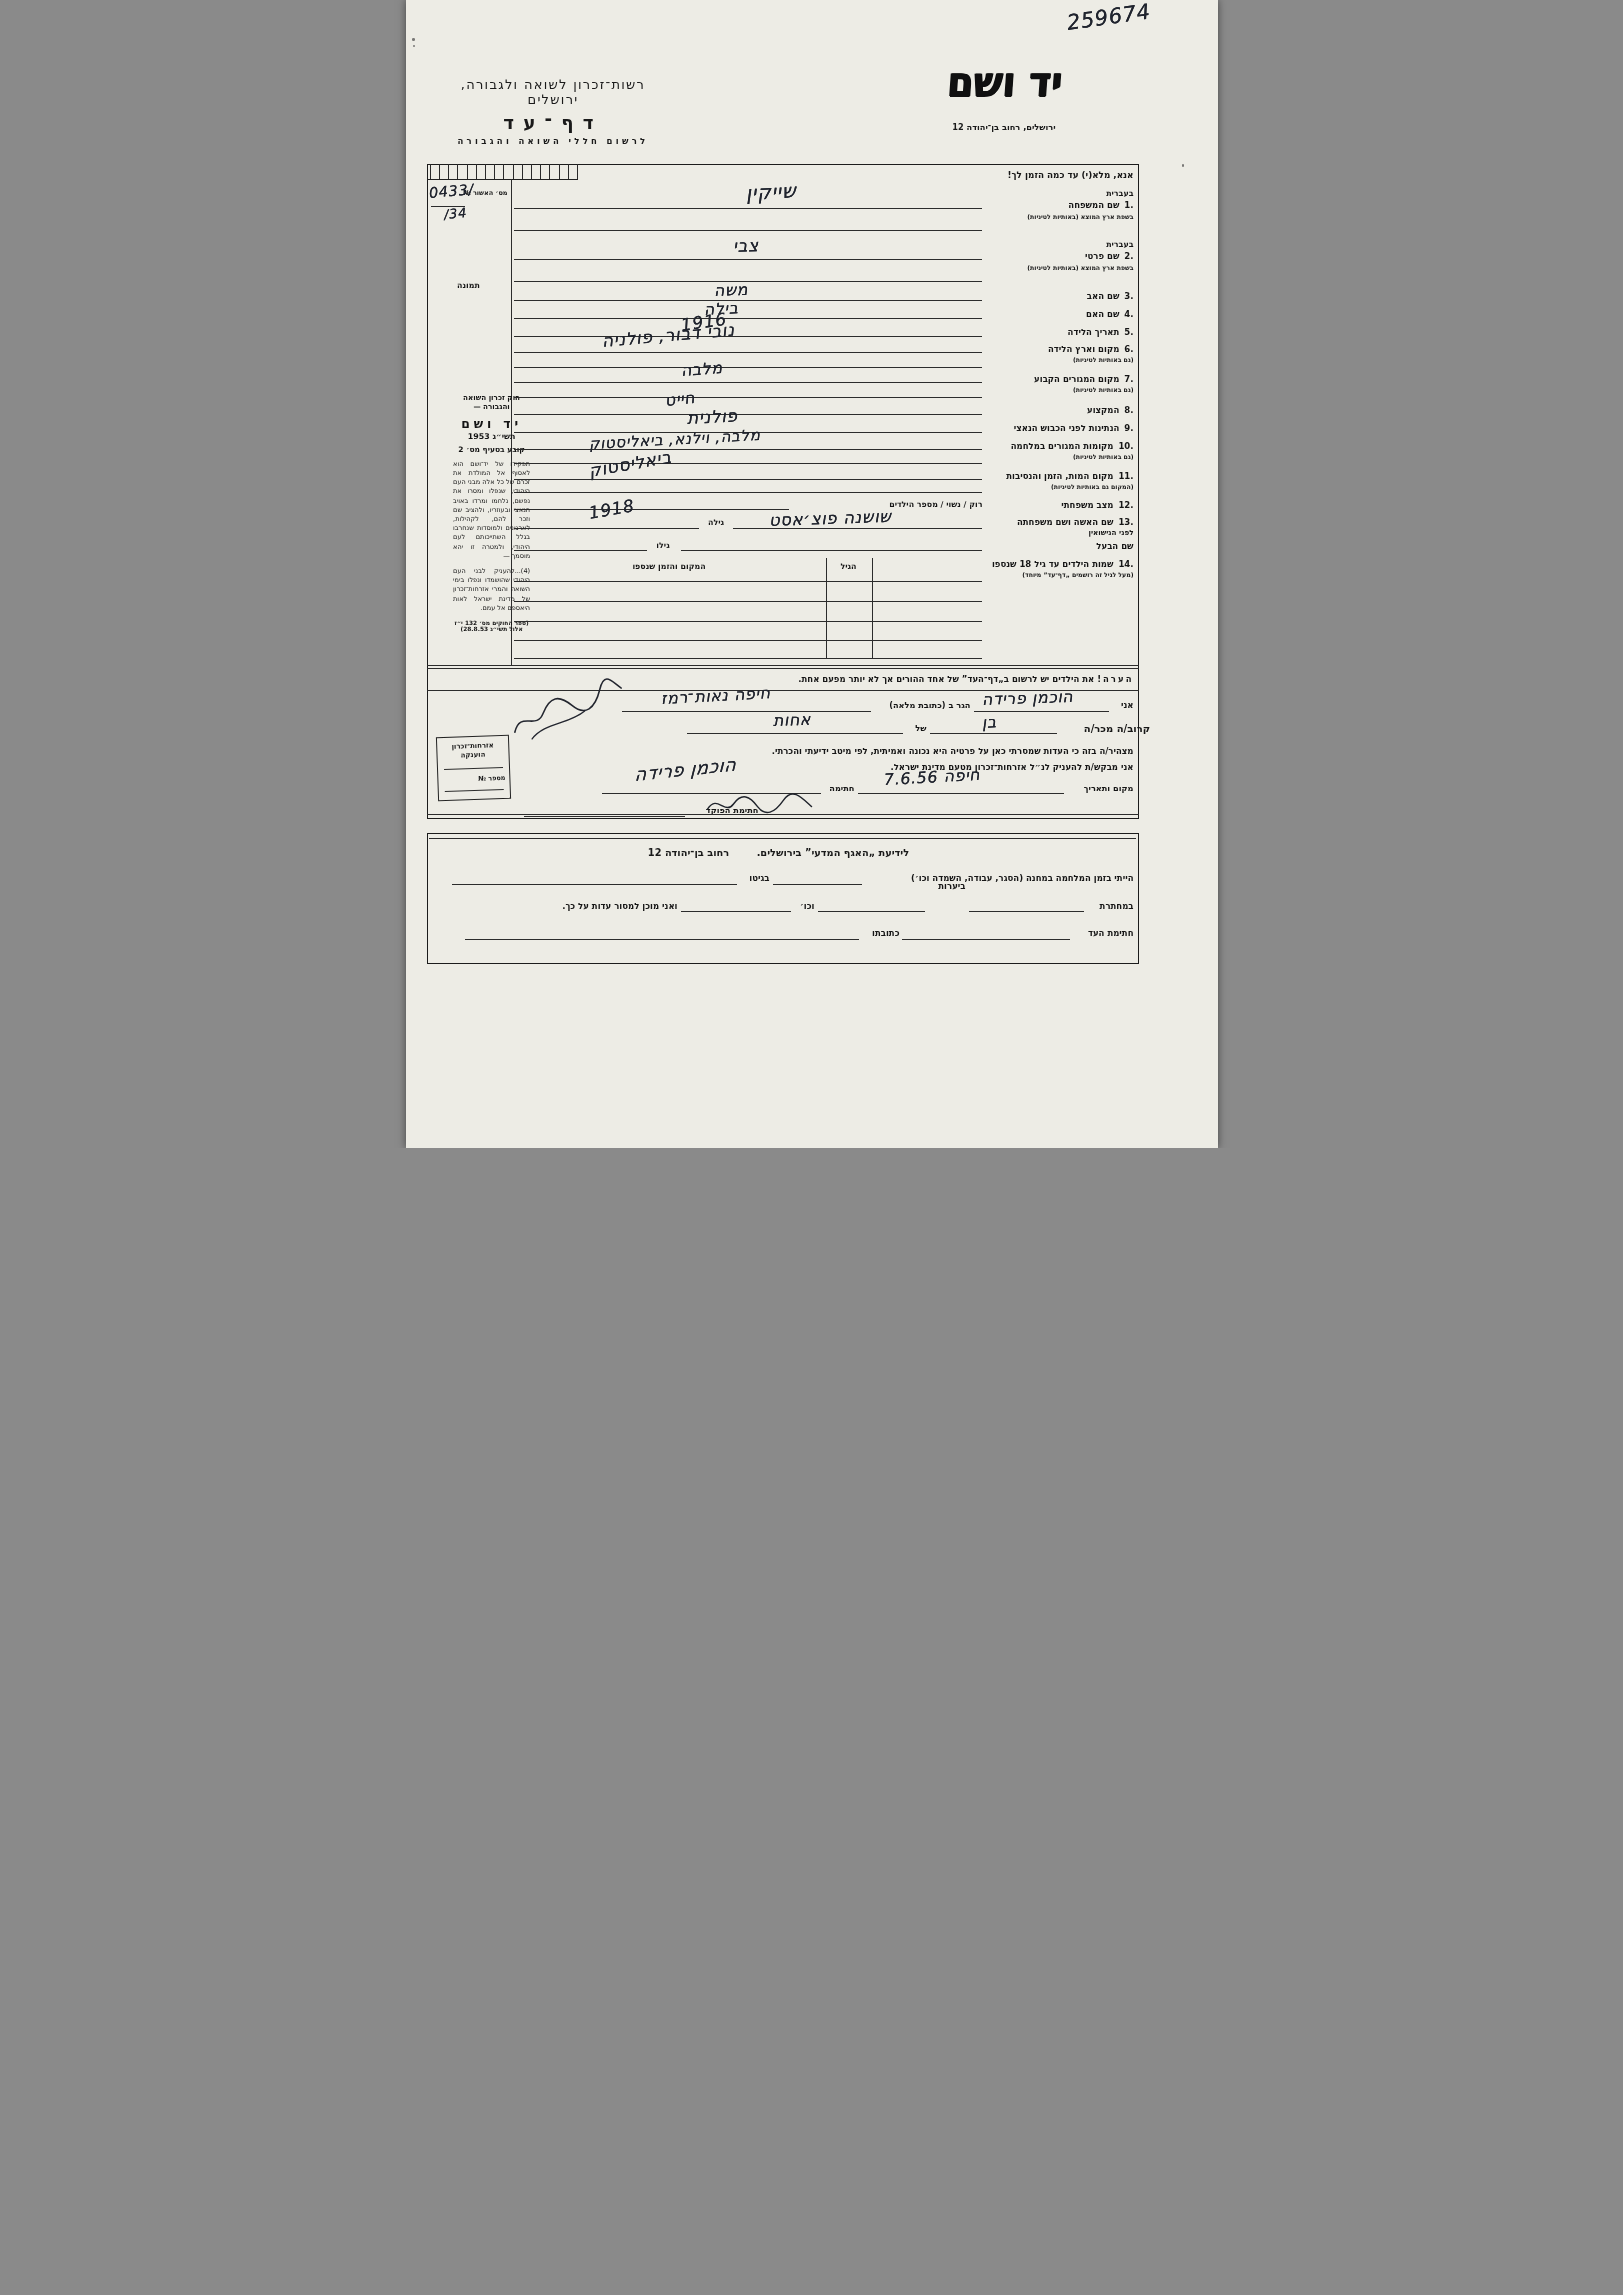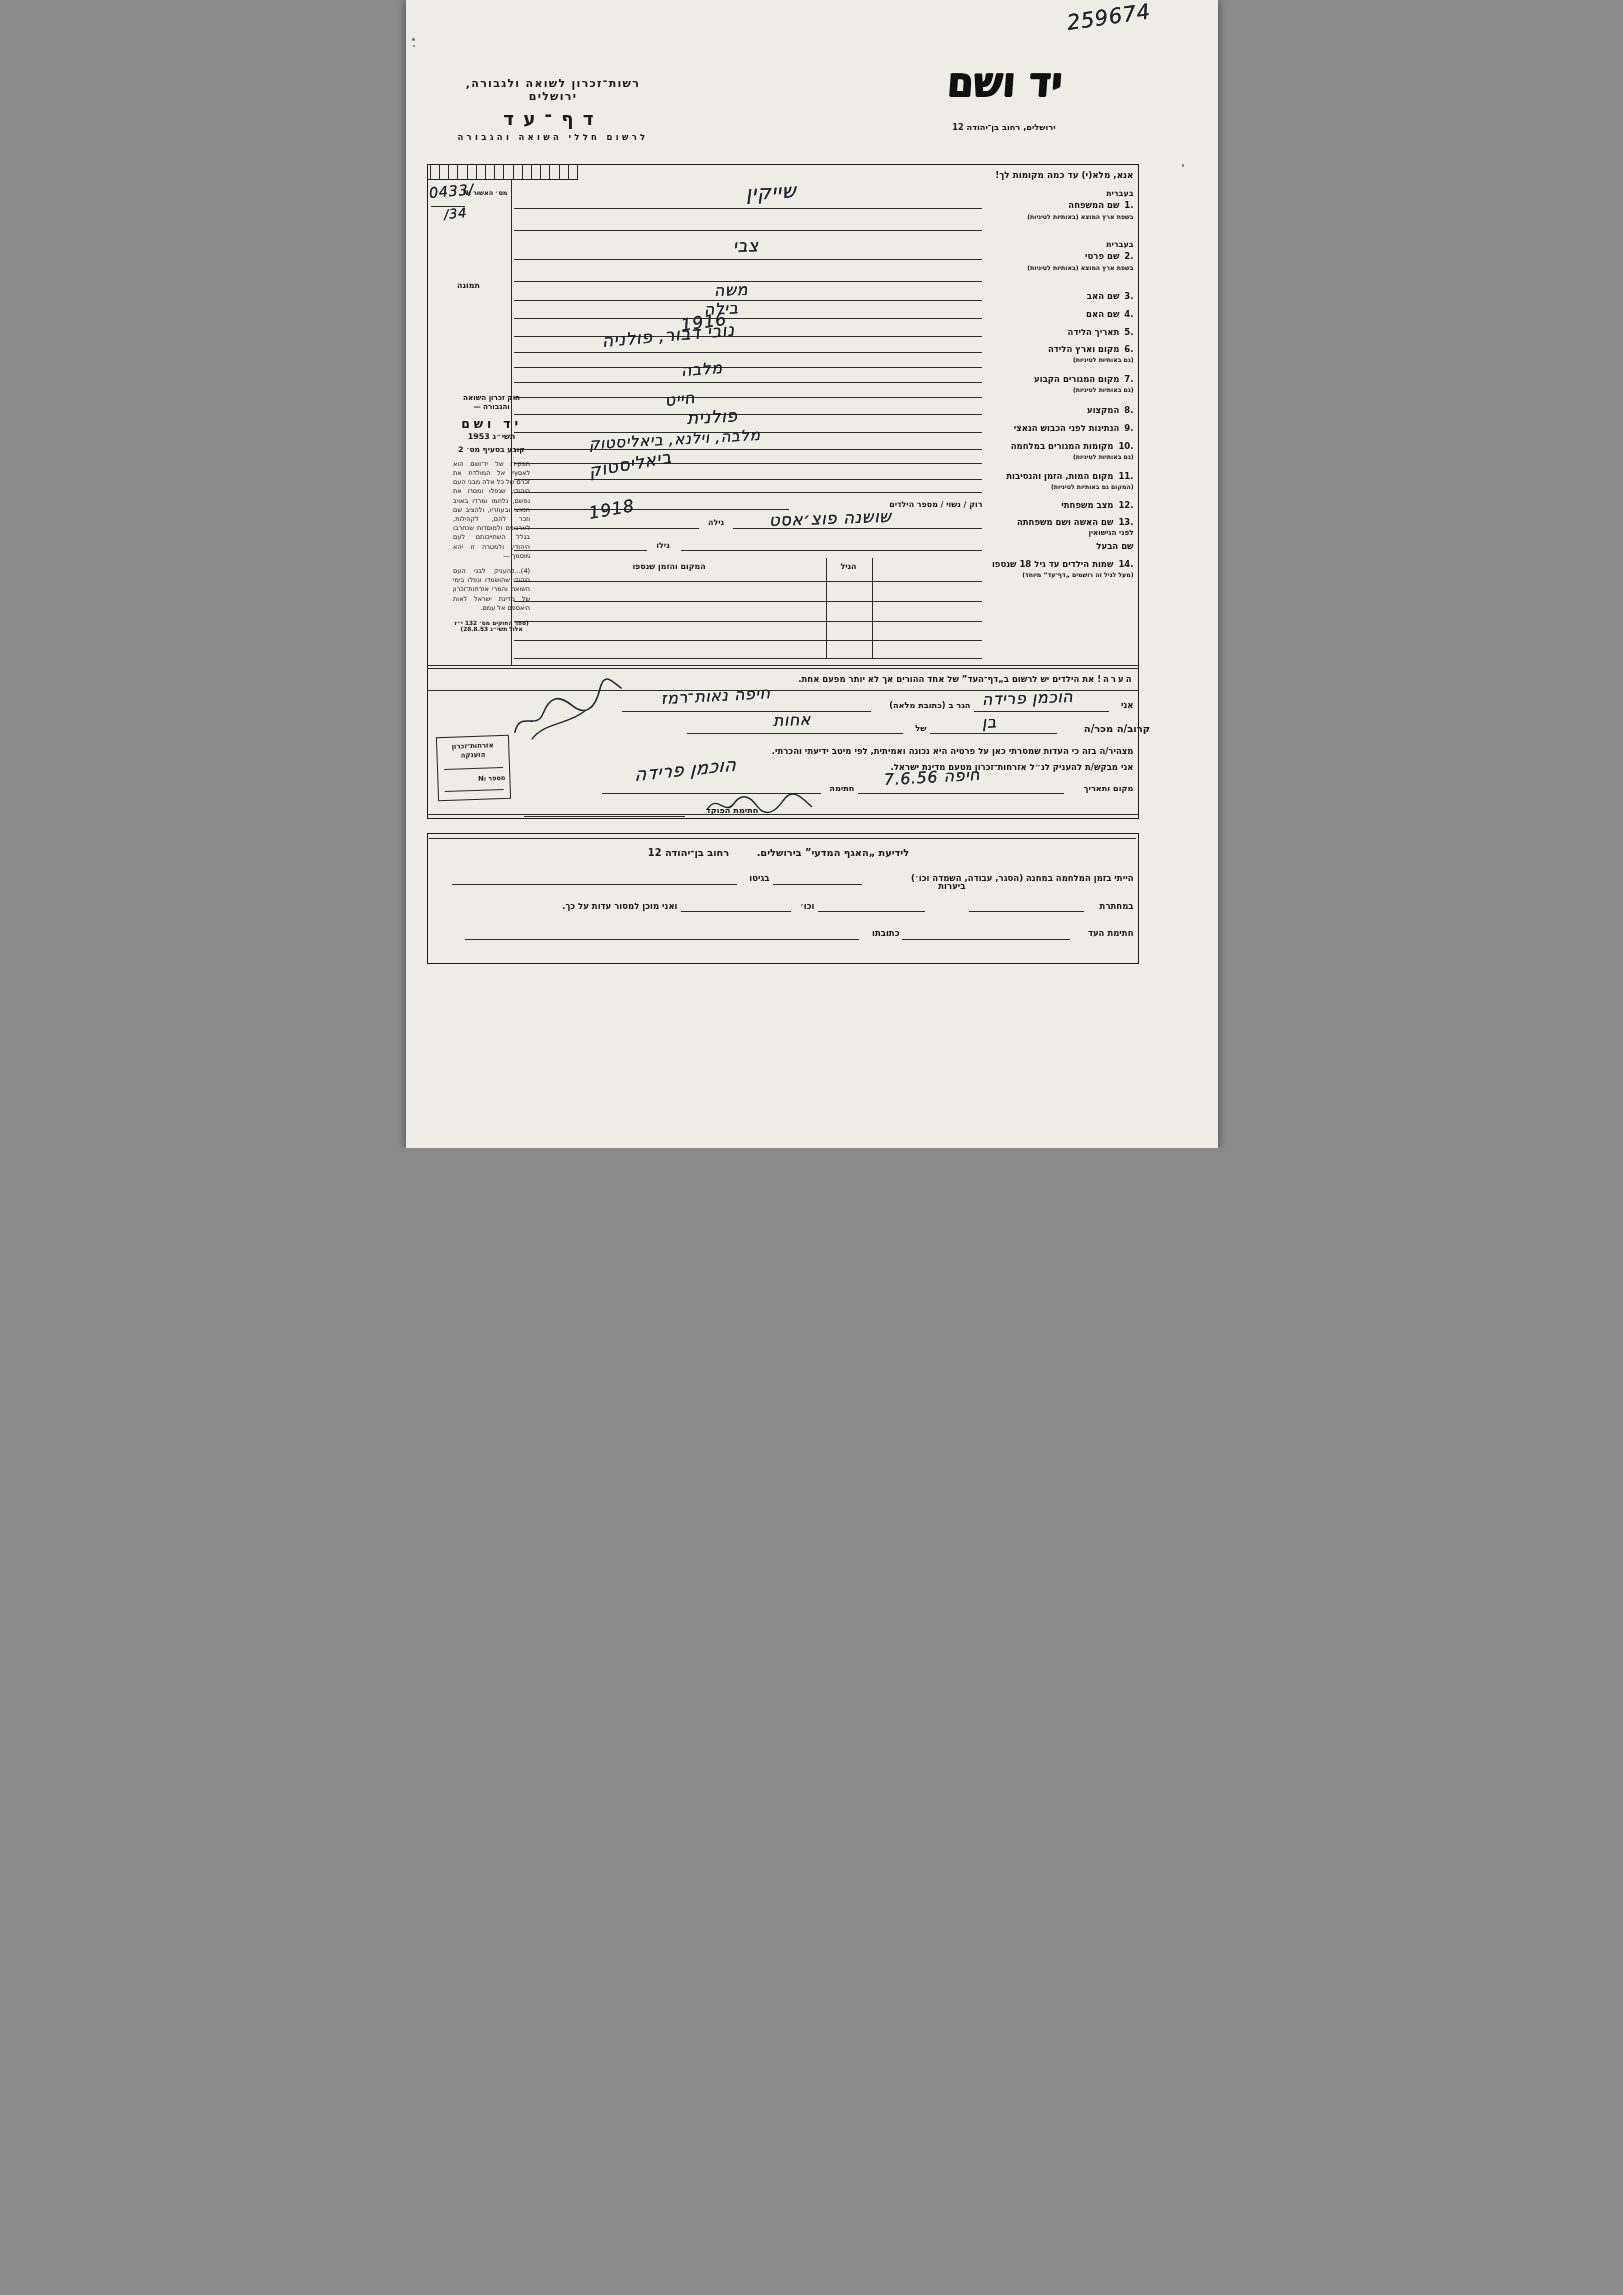--- a/index.html
+++ b/index.html
@@ -32,31 +32,31 @@
 
 <div class="page">
 
   <div class="speck" style="left:6.5px;top:38px;width:2.6px;height:2.6px;"></div>
   <div class="speck" style="left:7.9px;top:45px;width:2px;height:2px;"></div>
   <div class="speck" style="left:776px;top:164px;width:2.6px;height:2.6px;"></div>
 
   <div class="hw" style="left:661px;top:10.5px;font-size:21px;transform:rotate(-8deg);"><span class="ltr">259674</span></div>
 
   <div class="abs" style="left:46px;top:77px;width:203px;text-align:center;">
-    <div style="font-size:11px;font-weight:bold;letter-spacing:1.3px;">רשות־זכרון לשואה ולגבורה, ירושלים</div>
+    <div style="font-size:13px;font-weight:normal;letter-spacing:1.3px;">רשות־זכרון לשואה ולגבורה, ירושלים</div>
     <div style="font-size:18.3px;font-weight:bold;letter-spacing:9.2px;margin-top:4.6px;">דף־עד</div>
     <div style="font-size:8.5px;font-weight:bold;letter-spacing:3.3px;margin-top:3.3px;">לרשום חללי השואה והגבורה</div>
   </div>
 
   <div class="abs" style="left:517px;top:60px;width:164px;text-align:center;font-size:38px;font-weight:900;transform:skewX(-4deg) scaleY(1.08);color:#101010;text-shadow:0.7px 0 #101010,-0.7px 0 #101010,0 0.7px #101010;">יד ושם</div>
   <div class="abs" style="left:507px;top:122px;width:183px;text-align:center;font-size:8.2px;font-weight:bold;">ירושלים, רחוב בן־יהודה 12</div>
 
   <div class="box" style="left:21px;top:164px;width:712px;height:655px;"></div>
 
-  <div class="lbl" style="left:458px;top:170px;width:270px;font-size:8.8px;">אנא, מלא(י) עד כמה מקומות לך!</div>
+  <div class="lbl" style="left:458px;top:170px;width:270px;font-size:8.8px;">אנא, מלא(י) עד כמה הזמן לך!</div>
 
   <div class="comb" style="left:21px;top:164px;width:151px;height:15.7px;"></div>
   <div class="vrule" style="left:105px;top:179px;height:487px;"></div>
 
   <div class="lbl" style="left:59px;top:189px;width:43px;font-size:6.5px;text-align:center;">מס׳ האשור №</div>
   <div class="rule" style="left:25px;top:206px;width:34px;"></div>
   <div class="hw" style="left:23.6px;top:185px;font-size:14.4px;transform:rotate(-5deg);"><span class="ltr">0433/</span></div>
   <div class="hw" style="left:38px;top:207px;font-size:13px;transform:rotate(-5deg);"><span class="ltr">/34</span></div>
 
   <div class="lbl ctr" style="left:21px;top:281px;width:84px;font-size:7.9px;text-align:center;">תמונה</div>

